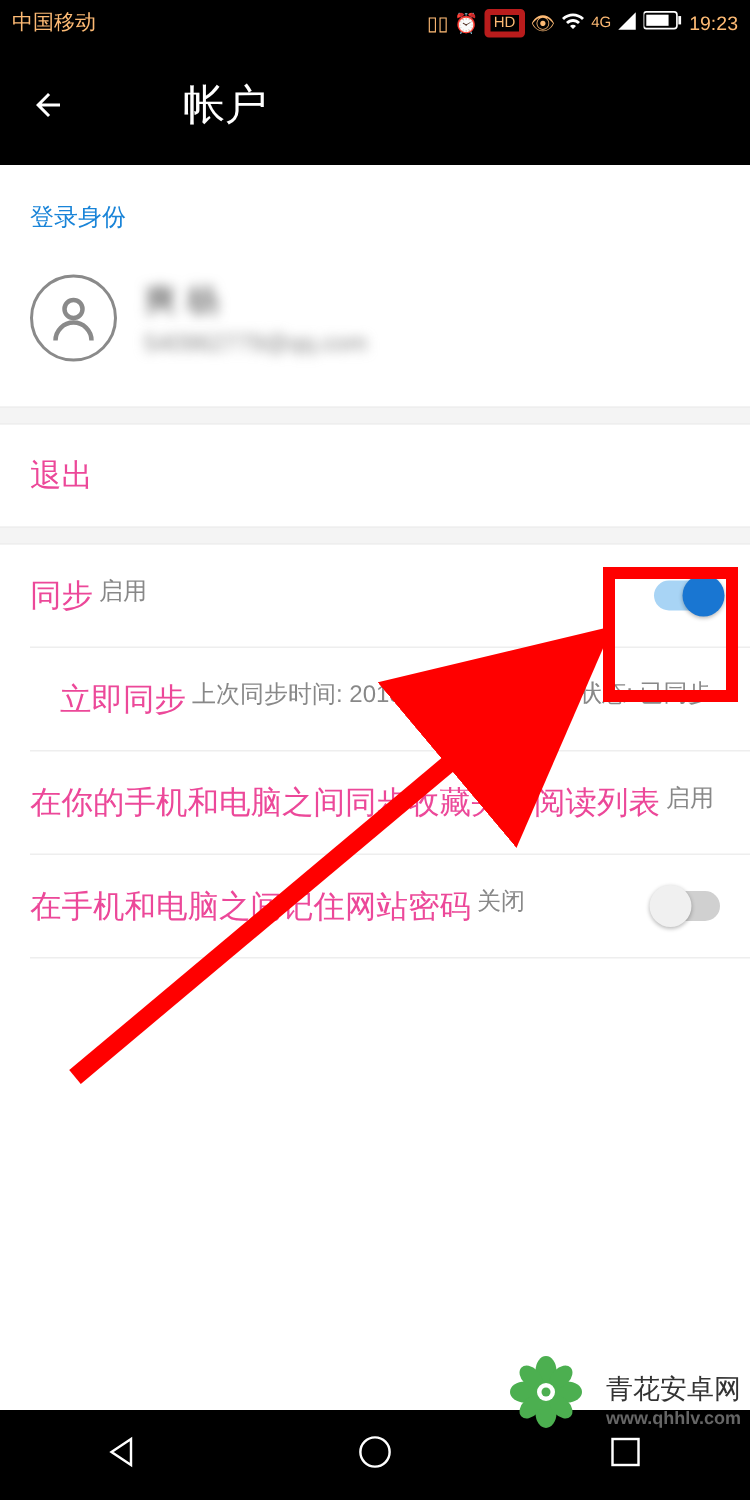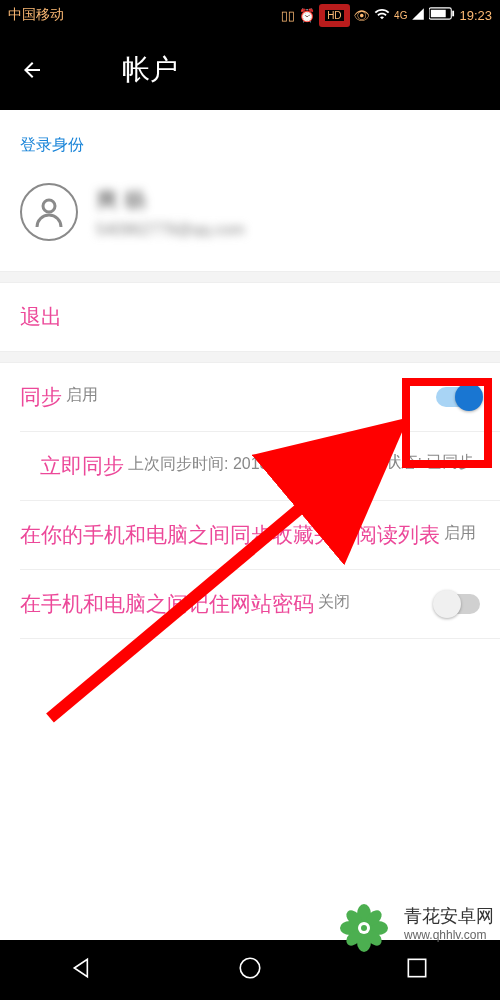--- a/index.html
+++ b/index.html
@@ -129,41 +129,41 @@
     align-items: center;
     justify-content: space-around;
   }
   .nav-bar svg { width: 26px; height: 26px; }
 
   .watermark {
     position: absolute;
     bottom: 48px;
     right: 6px;
     display: flex;
-    align-items: flex-start;
+    align-items: flex-end;
     gap: 16px;
     z-index: 20;
   }
   .wm-logo {
     width: 48px; height: 48px;
     position: relative;
   }
   .wm-text { display: flex; flex-direction: column; }
   .wm-text .cn { font-size: 18px; color: #333; font-weight: 500; }
-  .wm-text .url { font-size: 12px; color: #666; }
+  .wm-text .url { font-size: 12px; color: #666; font-weight: bold; }
 </style>
 </head>
 <body>
 
 <div class="status-bar">
   <div class="status-left">中国移动</div>
   <div class="status-right">
     <span>▯▯</span>
     <span>⏰</span>
-    <span style="border:6px solid #b91c1c;border-radius:3px;padding:0 2px;font-size:10px;">HD</span>
+    <span style="border:4px solid #b91c1c;border-radius:3px;padding:0 2px;font-size:10px;">HD</span>
     <span>👁</span>
     <span>
       <svg viewBox="0 0 24 24" width="16" height="16">
           <path fill="#fff" d="M1 9l2 2c4.97-4.97 13.03-4.97 18 0l2-2C16.93 2.93 7.07 2.93 1 9zm8 8l3 3 3-3c-1.66-1.66-4.34-1.66-6 0zm-4-4l2 2c2.76-2.76 7.24-2.76 10 0l2-2C15.14 9.14 8.86 9.14 5 13z"></path>
         </svg>
     </span>
     <span style="font-size:10px;">4G</span>
     <span>
       <svg viewBox="0 0 24 24" width="14" height="14">
           <path fill="#fff" d="M2 22h20V2z"></path>

